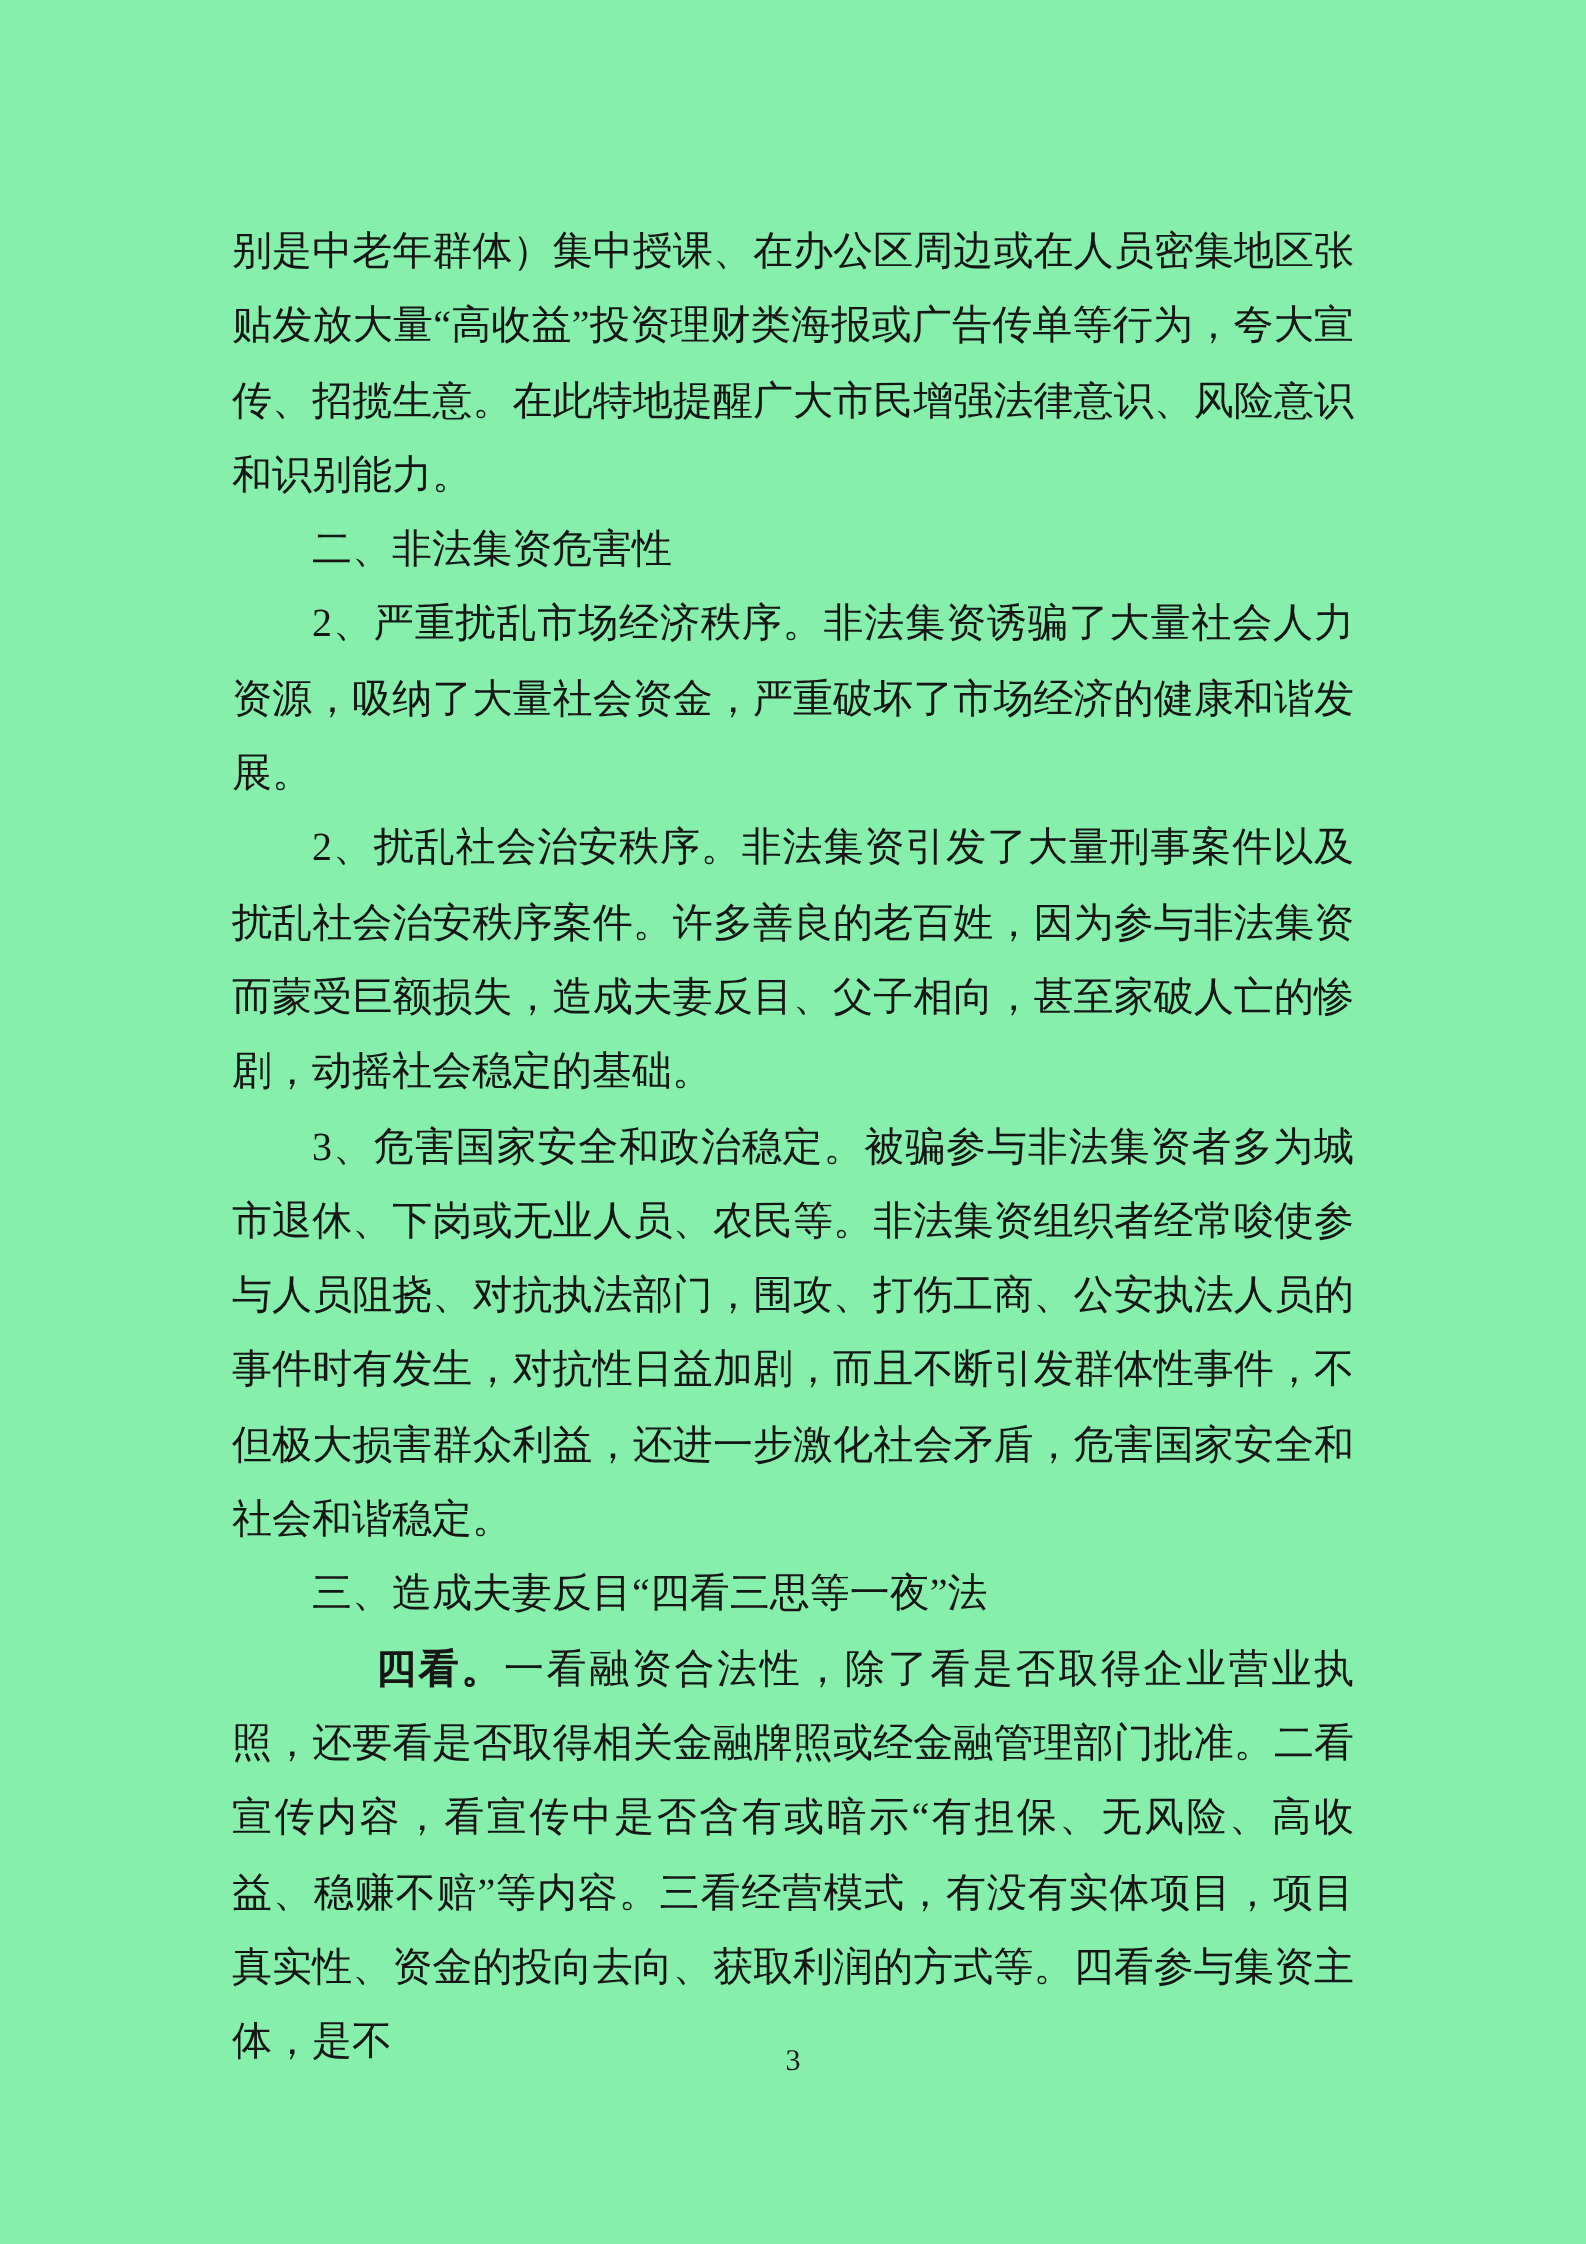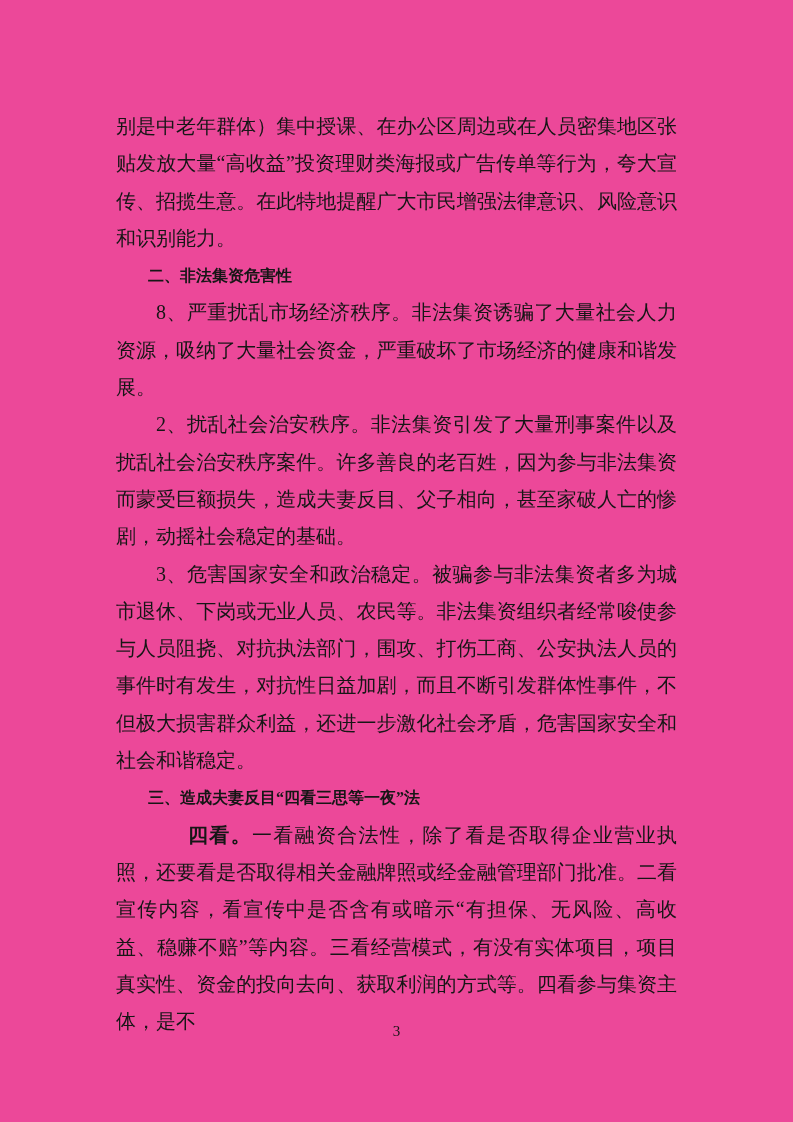--- a/index.html
+++ b/index.html
@@ -4,21 +4,21 @@
 <style>
   html, body {
     margin: 0;
     padding: 0;
     background: #ffffff;
   }
   .page {
     position: relative;
     width: 793px;
     height: 1122px;
-    background: #ec4899;
+    background: #86efac;
     overflow: hidden;
     font-family: "Liberation Serif", "DejaVu Serif", serif;
     color: #161616;
   }
   .content {
     position: absolute;
     left: 116px;
     right: 116px;
     top: 108px;
     font-size: 20px;
@@ -28,22 +28,22 @@
   }
   p.body {
     margin: 0;
     text-indent: 2em;
   }
   p.body.cont {
     text-indent: 0;
   }
   h2.heading {
     margin: 0;
-    font-size: 16px;
-    font-weight: 700;
+    font-size: 20px;
+    font-weight: 400;
     line-height: 37.3px;
     text-indent: 2em;
   }
   p.body strong {
     font-weight: 700;
     margin-left: 32px;
   }
   .footer {
     position: absolute;
     left: 0;
@@ -56,21 +56,21 @@
     color: #161616;
   }
 </style>
 </head>
 <body>
 
 <div class="page">
   <div class="content">
     <p class="body cont">别是中老年群体）集中授课、在办公区周边或在人员密集地区张贴发放大量“高收益”投资理财类海报或广告传单等行为，夸大宣传、招揽生意。在此特地提醒广大市民增强法律意识、风险意识和识别能力。</p>
     <h2 class="heading">二、非法集资危害性</h2>
-    <p class="body">8、严重扰乱市场经济秩序。非法集资诱骗了大量社会人力资源，吸纳了大量社会资金，严重破坏了市场经济的健康和谐发展。</p>
+    <p class="body">2、严重扰乱市场经济秩序。非法集资诱骗了大量社会人力资源，吸纳了大量社会资金，严重破坏了市场经济的健康和谐发展。</p>
     <p class="body">2、扰乱社会治安秩序。非法集资引发了大量刑事案件以及扰乱社会治安秩序案件。许多善良的老百姓，因为参与非法集资而蒙受巨额损失，造成夫妻反目、父子相向，甚至家破人亡的惨剧，动摇社会稳定的基础。</p>
     <p class="body">3、危害国家安全和政治稳定。被骗参与非法集资者多为城市退休、下岗或无业人员、农民等。非法集资组织者经常唆使参与人员阻挠、对抗执法部门，围攻、打伤工商、公安执法人员的事件时有发生，对抗性日益加剧，而且不断引发群体性事件，不但极大损害群众利益，还进一步激化社会矛盾，危害国家安全和社会和谐稳定。</p>
     <h2 class="heading">三、造成夫妻反目“四看三思等一夜”法</h2>
     <p class="body">
       <strong>四看。</strong><span>一看融资合法性，除了看是否取得企业营业执照，还要看是否取得相关金融牌照或经金融管理部门批准。二看宣传内容，看宣传中是否含有或暗示“有担保、无风险、高收益、稳赚不赔”等内容。三看经营模式，有没有实体项目，项目真实性、资金的投向去向、获取利润的方式等。四看参与集资主体，是不</span>
     </p>
   </div>
   <div class="footer">
     <span class="pagenum">3</span>
   </div>

